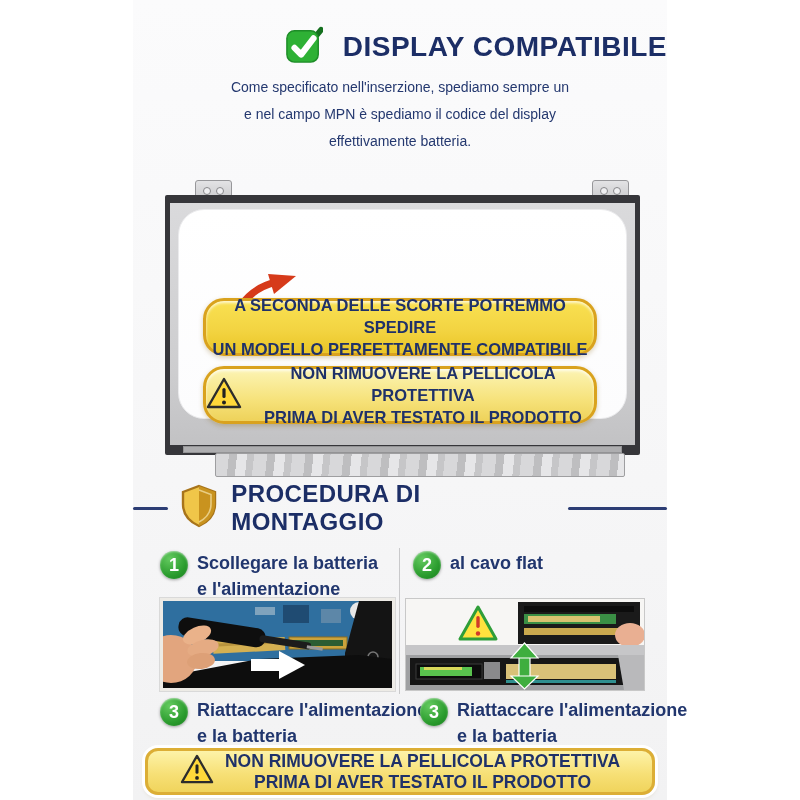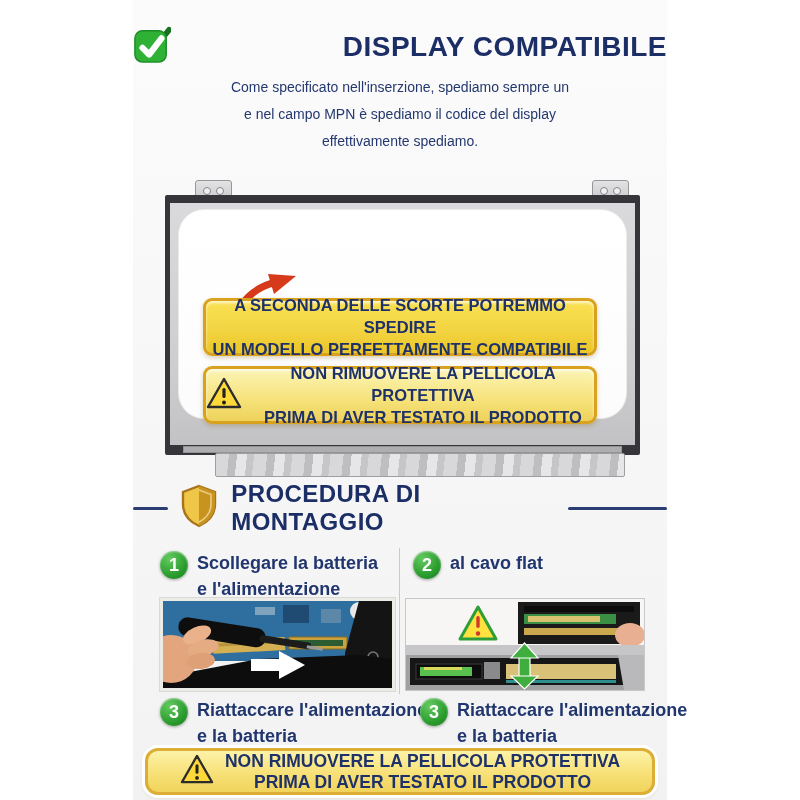--- a/index.html
+++ b/index.html
@@ -3,21 +3,21 @@
 <meta charset="utf-8">
 <style>
   * { margin:0; padding:0; box-sizing:border-box; }
   body { font-family:"Liberation Sans", sans-serif; background:#ffffff; }
   .canvas { position:relative; width:800px; height:800px; background:#ffffff; overflow:hidden; }
   .column { position:absolute; left:133px; top:0; width:534px; height:800px;
             background:linear-gradient(180deg,#fbfbfc 0%,#f6f6f7 60%,#f2f2f3 100%); }
 
   
   .compat-header { position:absolute; top:26px; left:0; width:100%;
-                   display:flex; align-items:center; justify-content:space-between; gap:20px; }
+                   display:flex; align-items:center; justify-content:flex-end; gap:20px; }
   .compat-title { font-size:28px; font-weight:bold; color:#1c2e66; letter-spacing:.5px; }
 
   
   .intro { position:absolute; top:74px; left:0; width:100%; text-align:center;
            font-size:14px; color:#24386f; line-height:27px; }
 
   
   .panel { position:absolute; top:180px; left:32px; width:475px; height:300px; }
   .bracket { position:absolute; top:0; width:37px; height:22px; background:linear-gradient(180deg,#e3e3e5,#c9c9cb);
              border:1px solid #97979a; border-radius:3px; display:flex; align-items:center; justify-content:center; gap:5px; }
@@ -27,21 +27,21 @@
   .metal { position:absolute; top:8px; left:5px; right:5px; bottom:10px;
            background:linear-gradient(180deg,#dadadc 0%,#cdcdcf 70%,#c2c2c4 100%); }
   .screen { position:absolute; top:14px; left:13px; right:13px; bottom:36px;
             background:linear-gradient(180deg,#ffffff,#fcfcfd); border:1px solid #ebebed; border-radius:26px; }
   .lip  { position:absolute; top:266px; left:18px; right:18px; height:7px; background:#aeaeb0; border:1px solid #939395; }
   .foil { position:absolute; top:273px; left:50px; width:410px; height:24px; border:1px solid #9e9ea0; border-radius:2px;
           background:repeating-linear-gradient(96deg,#d8d8da 0 13px,#bebec0 13px 21px,#e6e6e8 21px 31px,#c6c6c8 31px 38px); }
 
   .curved-arrow { position:absolute; left:55px; top:90px; }
 
-  .yellow-banner { position:absolute; left:38px; width:394px; height:58px; border-radius:9px;
+  .yellow-banner { position:absolute; left:38px; width:394px; height:58px; border-radius:21px;
                    border:3px solid #d9a21e; display:flex; align-items:center; justify-content:center; gap:10px;
                    box-shadow: inset 0 2px 3px rgba(255,255,255,.75), 0 2px 5px rgba(130,95,0,.28);
                    text-align:center; }
   .banner-stock { top:118px; background:linear-gradient(180deg,#f9e152 0%,#f3d442 55%,#eac627 100%); }
   .banner-film  { top:186px; background:linear-gradient(180deg,#fcf4b4 0%,#f6e27a 60%,#eed25a 100%); }
   .yellow-banner .txt { font-size:16.5px; font-weight:bold; color:#1f3169; line-height:22px; }
 
   
   .proc-header { position:absolute; top:480px; left:0; width:100%;
                  display:flex; align-items:center; justify-content:center; }
@@ -89,21 +89,21 @@
           <rect x="2" y="5" width="33" height="33" rx="8" fill="#2eb135" stroke="#1d8c27" stroke-width="1.5"></rect>
           <path d="M10 23 L17 30 L30 13" stroke="#ffffff" stroke-width="6.5" stroke-linecap="round" stroke-linejoin="round" fill="none"></path>
         </svg>
       </span>
       <span class="compat-title">DISPLAY COMPATIBILE</span>
     </div>
 
     <div class="intro">
       <div>Come specificato nell'inserzione, spediamo sempre un</div>
       <div>e nel campo MPN è spediamo il codice del display</div>
-      <div>effettivamente spediamo.</div>
+      <div>effettivamente batteria.</div>
     </div>
 
     <div class="panel">
       <div class="bracket bl">
           <i></i>
           <i></i>
         </div>
       <div class="bracket br">
           <i></i>
           <i></i>

